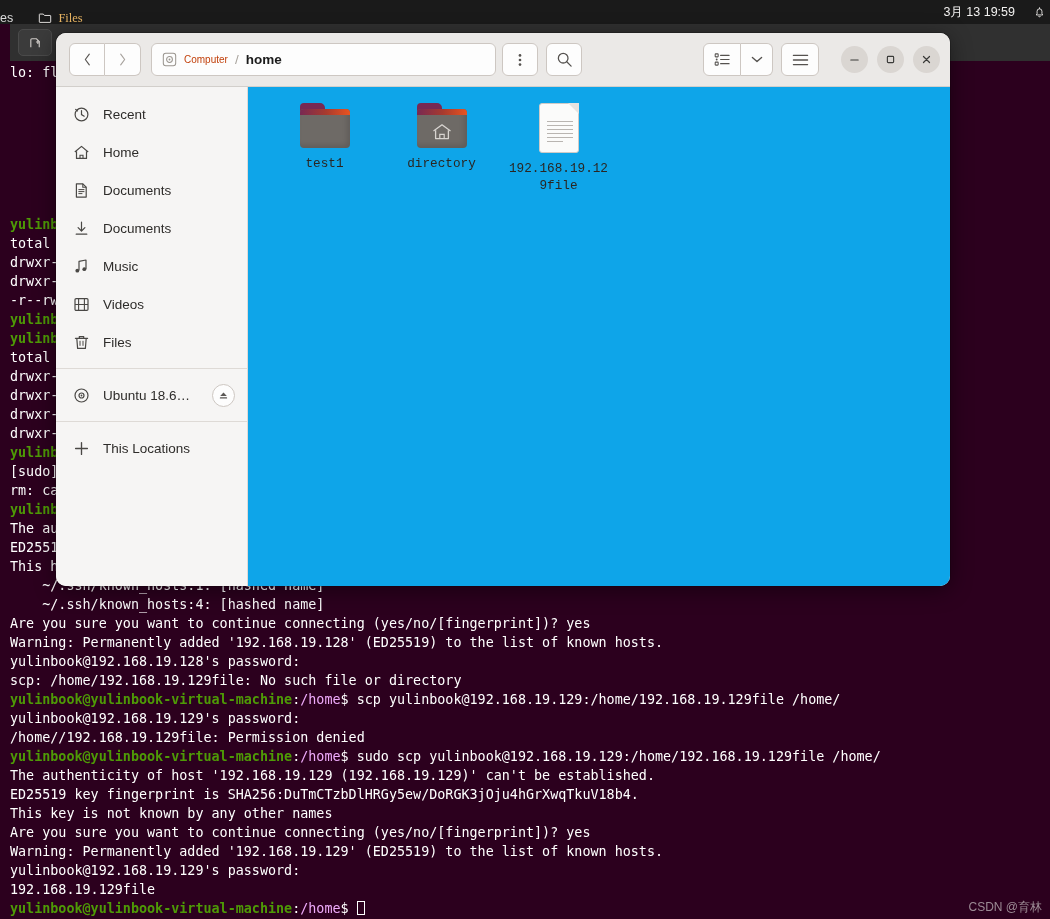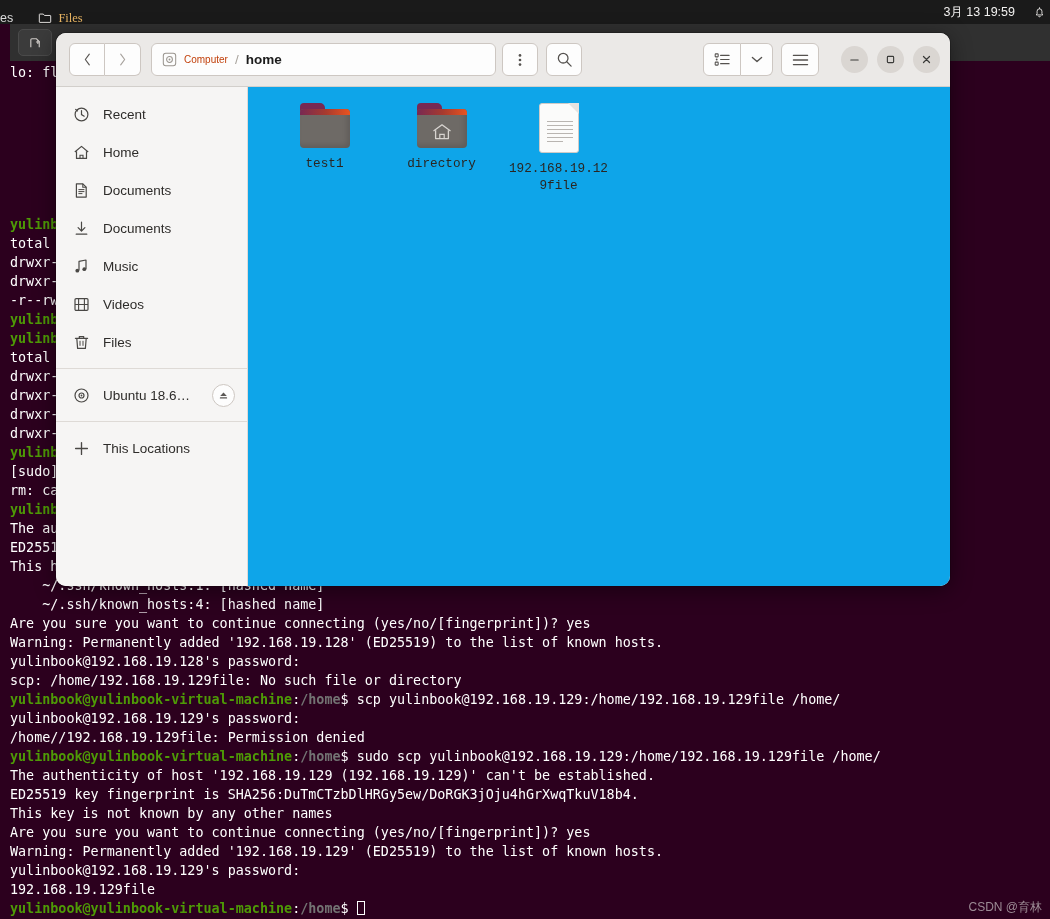--- a/index.html
+++ b/index.html
@@ -60,21 +60,21 @@
     background: #2c001e;
     padding: 2px 0 0 0;
     font-family: "DejaVu Sans Mono", "Liberation Mono", monospace;
     font-size: 13.4px;
     line-height: 19px;
     color: #ffffff;
     white-space: pre;
   }
   .term-line { height: 19px; padding-left: 0px; }
   .c-green { color: #4e9a06; font-weight: bold; }
-  .c-blue  { color: #737373; font-weight: bold; }
+  .c-blue  { color: #f0abfc; font-weight: normal; }
   .c-white { color: #ffffff; }
   .cursor {
     display: inline-block; width: 8px; height: 14px;
     border: 1px solid #ffffff; background: transparent;
     vertical-align: -2px;
   }
 
   
   .files-window {
     position: absolute; left: 56px; top: 33px;

